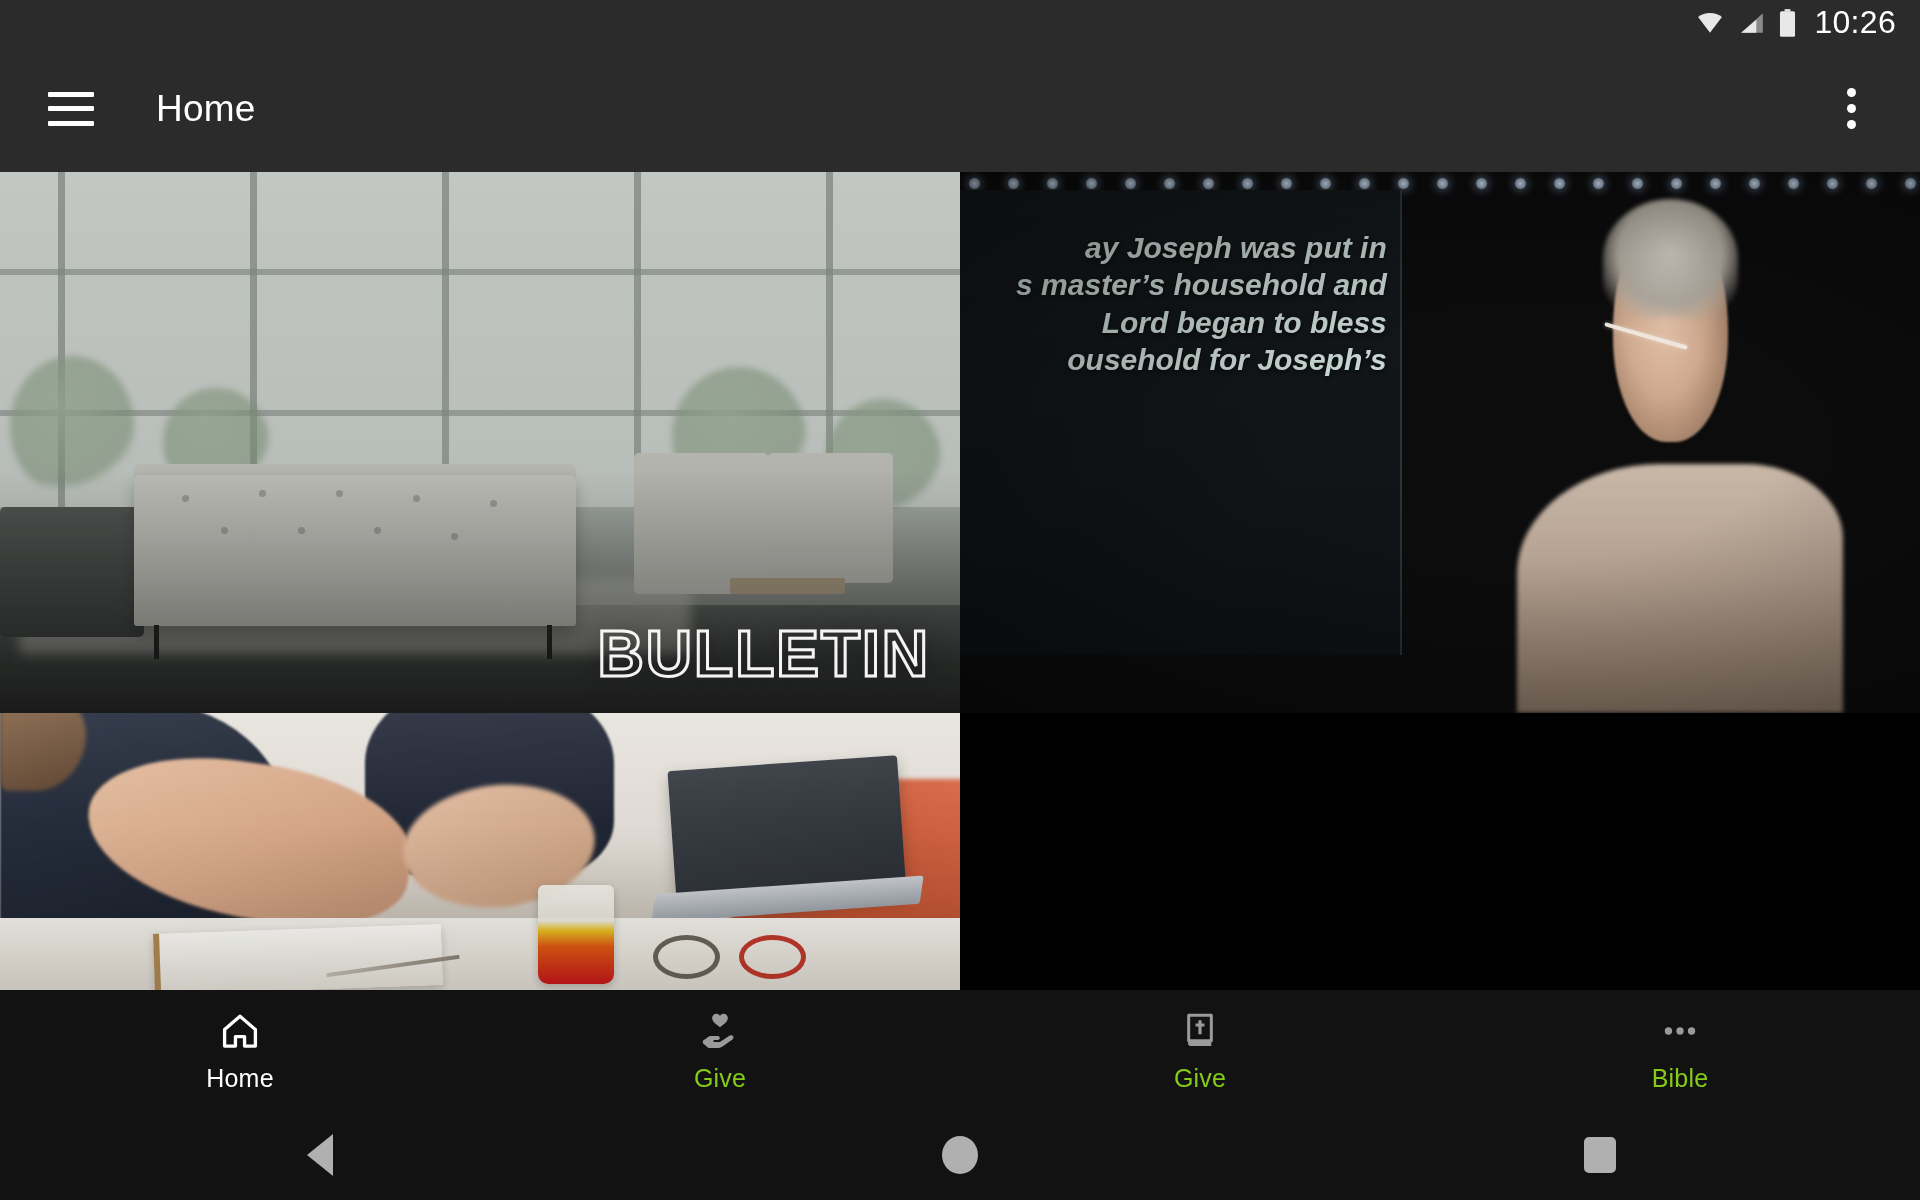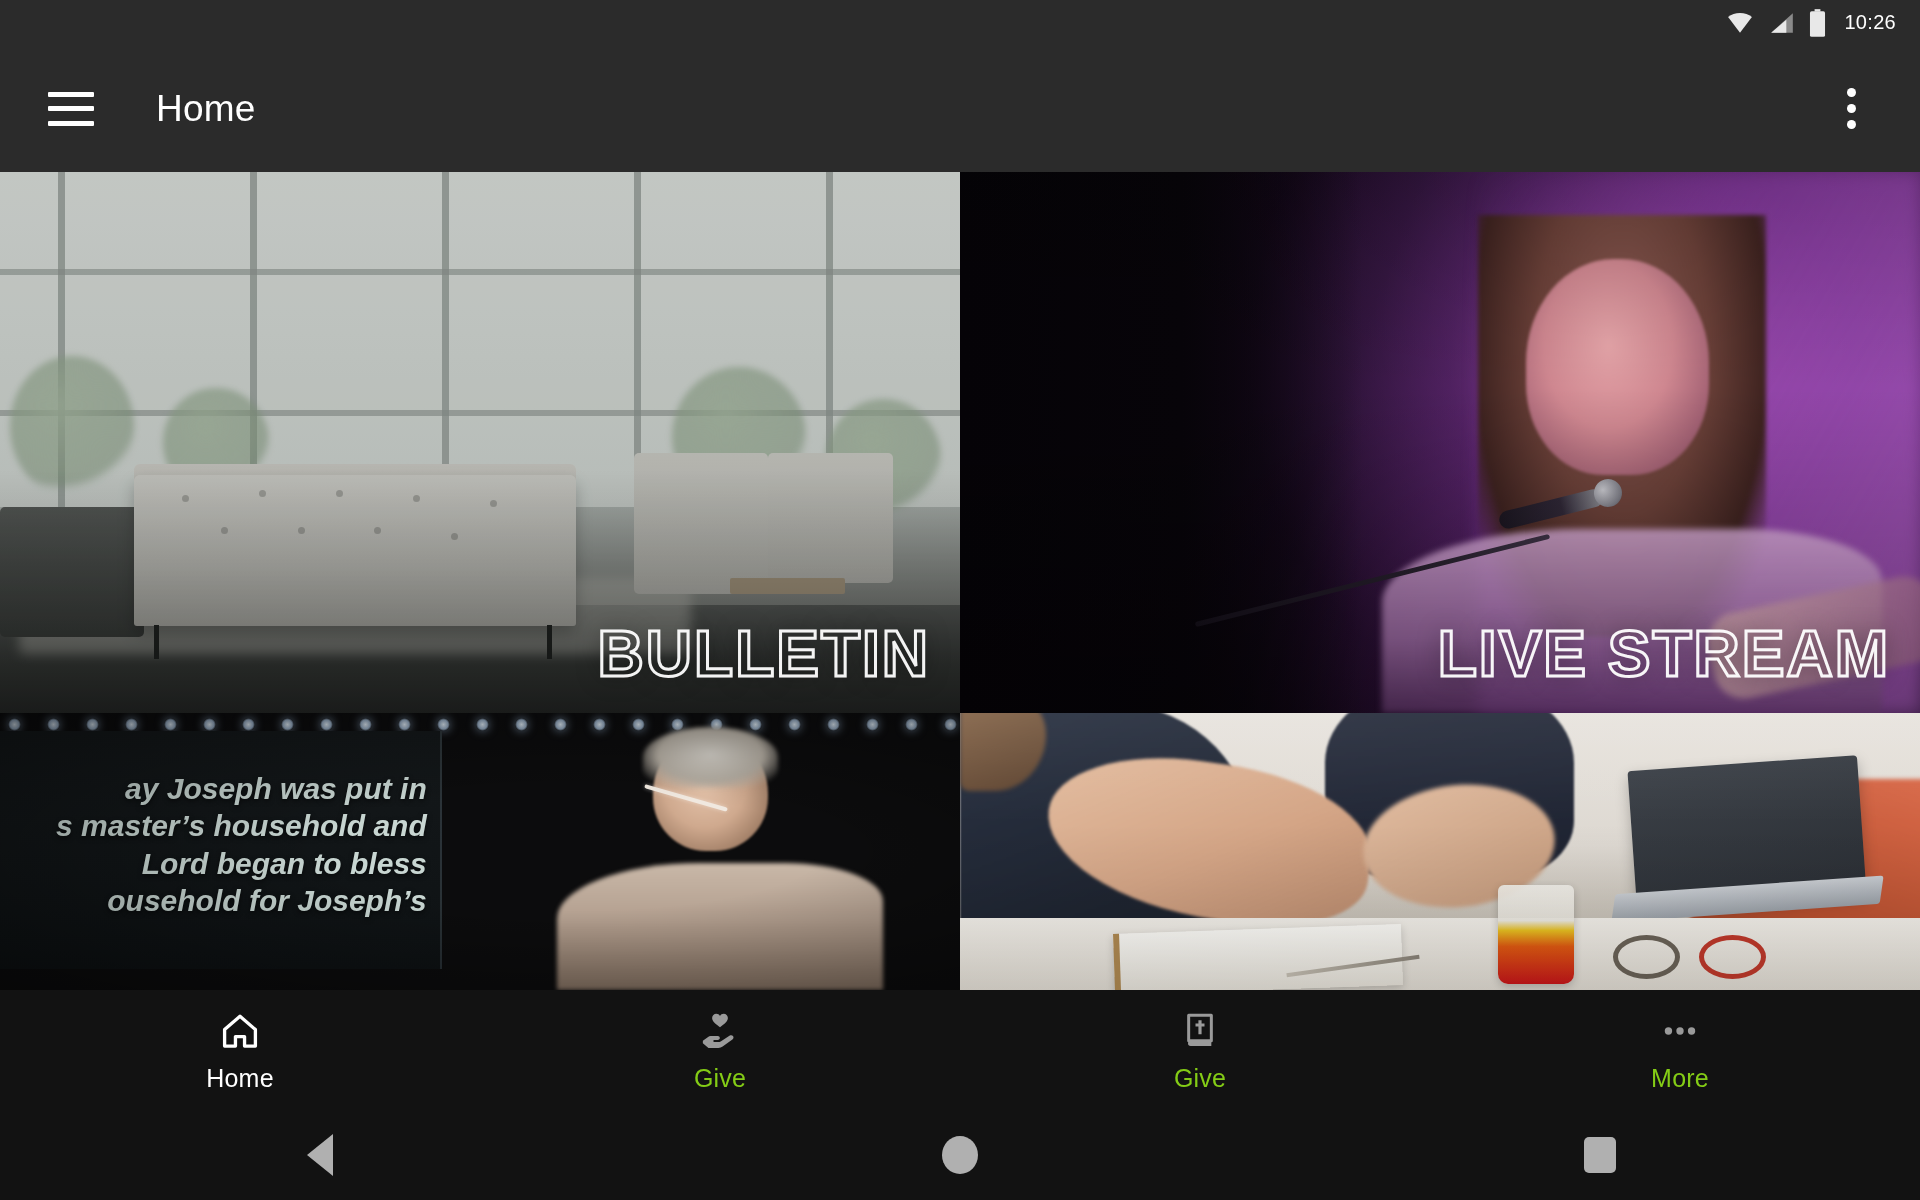--- a/index.html
+++ b/index.html
@@ -13,21 +13,21 @@
 
   
   .statusbar {
     position:absolute; top:0; left:0; width:1920px; height:45px;
     background:#2b2b2b;
     display:flex; align-items:center; justify-content:flex-end;
     padding-right:24px; gap:14px;
   }
   .status-icons { display:flex; align-items:center; gap:13px; }
   .status-time {
-    color:#fff; font-size:20px; letter-spacing:0.3px; font-weight:400;
+    color:#fff; font-size:32px; letter-spacing:0.3px; font-weight:400;
     margin-left:4px;
   }
 
   
   .appbar {
     position:absolute; top:45px; left:0; width:1920px; height:127px;
     background:#2b2b2b;
     display:flex; align-items:center;
   }
   .hamburger {
@@ -431,36 +431,20 @@
         <div class="b-tuft" style="left:39%; bottom:33%;"></div>
         <div class="b-tuft" style="left:47%; bottom:32%;"></div>
         <div class="b-leg" style="left:16%;"></div>
         <div class="b-leg" style="left:57%;"></div>
         <div class="b-dim"></div>
         <div class="b-vignette"></div>
       </div>
       <div class="tile-label">BULLETIN</div>
     </div>
 
-    <div class="tile">
-      <div class="ls-art">
-        <div class="ls-backdrop"></div>
-        <div class="ls-wall"></div>
-        <div class="ls-darkleft"></div>
-        <div class="ls-hair"></div>
-        <div class="ls-face"></div>
-        <div class="ls-shoulder"></div>
-        <div class="ls-arm"></div>
-        <div class="ls-micstand"></div>
-        <div class="ls-mic"></div>
-        <div class="ls-michead"></div>
-        <div class="ls-vignette"></div>
-      </div>
-      <div class="tile-label">LIVE STREAM</div>
-    </div>
 
     <div class="tile">
       <div class="sm-art">
         <div class="sm-lights">
           <i></i>
             <i></i>
             <i></i>
             <i></i>
             <i></i>
             <i></i>
@@ -559,21 +543,21 @@
 
 
     <div class="navitem">
       <div class="navicon">
         <svg width="46" height="42" viewBox="0 0 24 24" fill="#9a9a9a">
           <circle cx="5.4" cy="12" r="2.1"></circle>
           <circle cx="12" cy="12" r="2.1"></circle>
           <circle cx="18.6" cy="12" r="2.1"></circle>
         </svg>
       </div>
-      <div class="navlabel">More</div>
+      <div class="navlabel">Bible</div>
     </div>
 
   </div>
 
   <div class="sysbar">
     <div class="sysbtn">
         <div class="sys-back"></div>
       </div>
     <div class="sysbtn">
         <div class="sys-home"></div>

